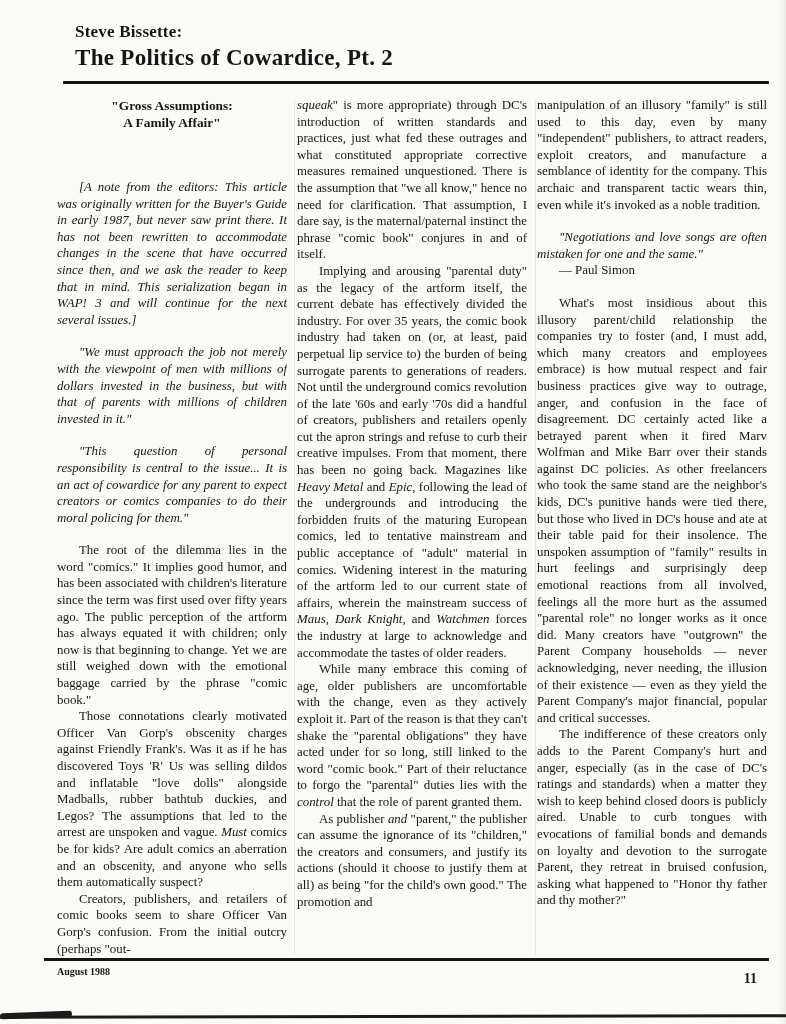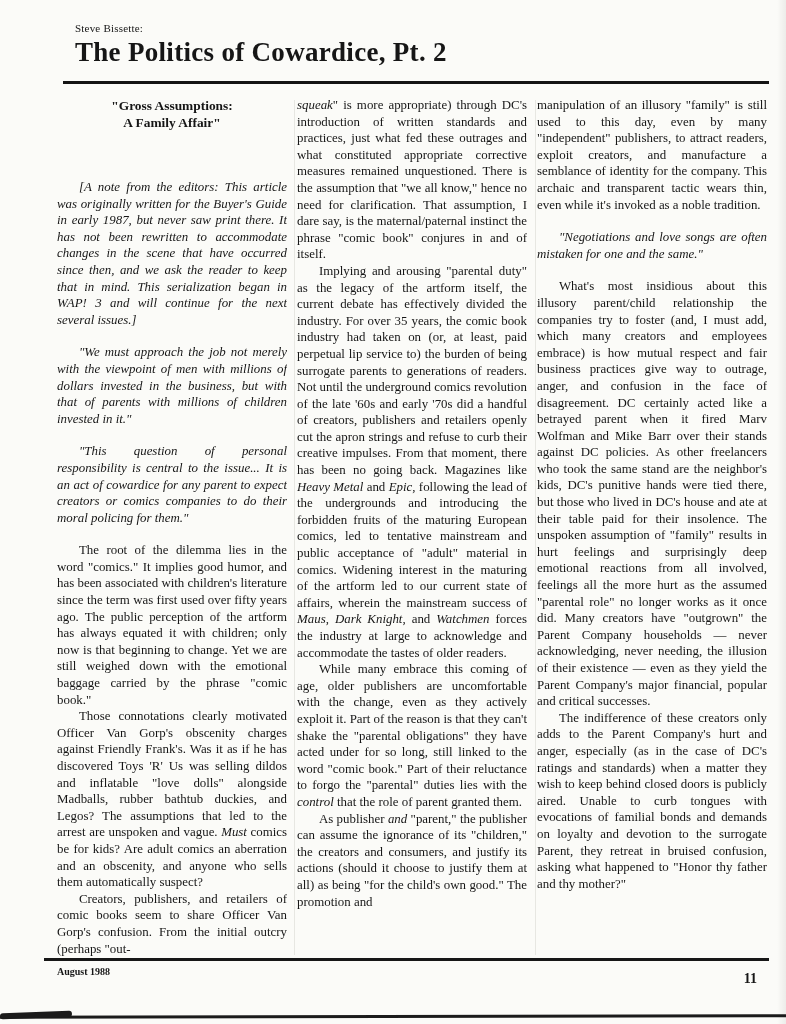--- a/index.html
+++ b/index.html
@@ -7,22 +7,22 @@
     width:786px; height:1024px; position:relative; overflow:hidden;
     background:#f6f6f3;
     font-family:"Liberation Serif", serif;
     color:#161616;
     -webkit-font-smoothing:antialiased;
   }
   .page { position:absolute; inset:0; background:#fbfbf8; }
 
   
   .header { position:absolute; top:22px; left:75px; right:20px; }
-  .byline { font-weight:normal; font-size:11px; letter-spacing:.2px; }
-  .title  { font-weight:bold; font-size:27px; margin-top:3px; letter-spacing:.3px; }
+  .byline { font-weight:bold; font-size:17px; letter-spacing:.2px; }
+  .title  { font-weight:bold; font-size:23px; margin-top:3px; letter-spacing:.3px; }
   .title-rule { position:absolute; top:81px; left:63px; right:17px; height:3px; background:#141414; }
 
   
   .cols { position:absolute; top:97px; left:57px; width:712px; display:flex; gap:10px; }
   .col  { width:230px; height:862px; overflow:hidden;
           font-size:12.9px; line-height:16.6px; text-align:justify; }
   .colhead { font-weight:bold; text-align:center; white-space:pre-line;
              font-size:13.4px; line-height:17px; margin:0 0 16px 0; }
   .blk  { margin:0; }
   .note, .quote { font-style:italic;margin-top:48px; }
@@ -78,20 +78,21 @@
     <div class="col">
       <p class="blk cont"><span class="it">squeak</span><span>" is more appropriate) through DC's introduction of written standards and practices, just what fed these outrages and what constituted appropriate corrective measures remained unquestioned.  There is the assumption that "we all know," hence no need for clarification.  That assumption, I dare say, is the maternal/paternal instinct the phrase "comic book" conjures in and of itself.</span></p>
       <p class="blk para"><span>Implying and arousing "parental duty" as the legacy of the artform itself, the current debate has effectively divided the industry.  For over 35 years, the comic book industry had taken on (or, at least, paid perpetual lip service to) the burden of being surrogate parents to generations of readers.  Not until the underground comics revolution of the late '60s and early '70s did a handful of creators, publishers and retailers openly cut the apron strings and refuse to curb their creative impulses.  From that moment, there has been no going back.  Magazines like </span><span class="it">Heavy Metal</span><span> and </span><span class="it">Epic</span><span>, following the lead of the undergrounds and introducing the forbidden fruits of the maturing European comics, led to tentative mainstream and public acceptance of "adult" material in comics. Widening interest in the maturing of the artform led to our current state of affairs, wherein the mainstream success of </span><span class="it">Maus</span><span>, </span><span class="it">Dark Knight</span><span>, and </span><span class="it">Watchmen</span><span> forces the industry at large to acknowledge and accommodate the tastes of older readers.</span></p>
       <p class="blk para"><span>While many embrace this coming of age, older publishers are uncomfortable with the change, even as they actively exploit it.  Part of the reason is that they can't shake the "parental obligations" they have acted under for so long, still linked to the word "comic book."  Part of their reluctance to forgo the "parental" duties lies with the </span><span class="it">control</span><span> that the role of parent granted them.</span></p>
       <p class="blk para"><span>As publisher </span><span class="it">and</span><span> "parent," the publisher can assume the ignorance of its "children," the creators and consumers, and justify its actions (should it choose to justify them at all) as being "for the child's own good."  The promotion and</span></p>
     </div>
 
     <div class="col">
       <p class="blk cont"><span>manipulation of an illusory "family" is still used to this day, even by many "independent" publishers, to attract readers, exploit creators, and manufacture a semblance of identity for the company.  This archaic and transparent tactic wears thin, even while it's invoked as a noble tradition.</span></p>
       <p class="blk quote gap-top"><span>"Negotiations and love songs are often mistaken for one and the same."</span></p>
+      <p class="blk attrib"><span>— Paul Simon</span></p>
       <p class="blk para gap-top"><span>What's most insidious about this illusory parent/child relationship the companies try to foster (and, I must add, which many creators and employees embrace) is how mutual respect and fair business practices give way to outrage, anger, and confusion in the face of disagreement. DC certainly acted like a betrayed parent when it fired Marv Wolfman and Mike Barr over their stands against DC policies.  As other freelancers who took the same stand are the neighbor's kids, DC's punitive hands were tied there, but those who lived in DC's house and ate at their table paid for their insolence.  The unspoken assumption of "family" results in hurt feelings and surprisingly deep emotional reactions from all involved, feelings all the more hurt as the assumed "parental role" no longer works as it once did. Many creators have "outgrown" the Parent Company households — never acknowledging, never needing, the illusion of their existence — even as they yield the Parent Company's major financial, popular and critical successes.</span></p>
       <p class="blk para"><span>The indifference of these creators only adds to the Parent Company's hurt and anger, especially (as in the case of DC's ratings and standards) when a matter they wish to keep behind closed doors is publicly aired.  Unable to curb tongues with evocations of familial bonds and demands on loyalty and devotion to the surrogate Parent, they retreat in bruised confusion, asking what happened to "Honor thy father and thy mother?"</span></p>
     </div>
 
   </div>
 
   <div class="footer-rule"></div>
   <div class="footer-issue">August 1988</div>
   <div class="footer-page">11</div>
 

